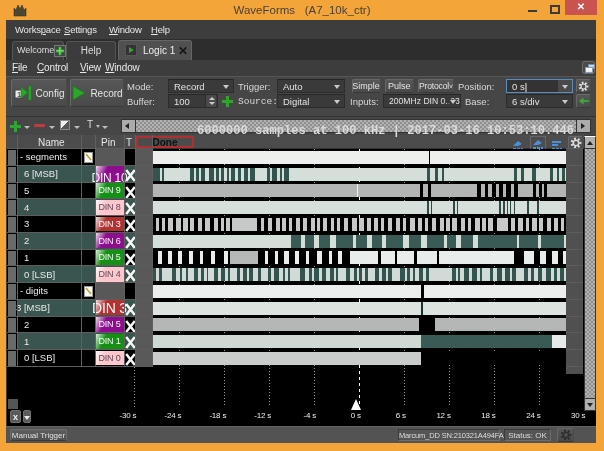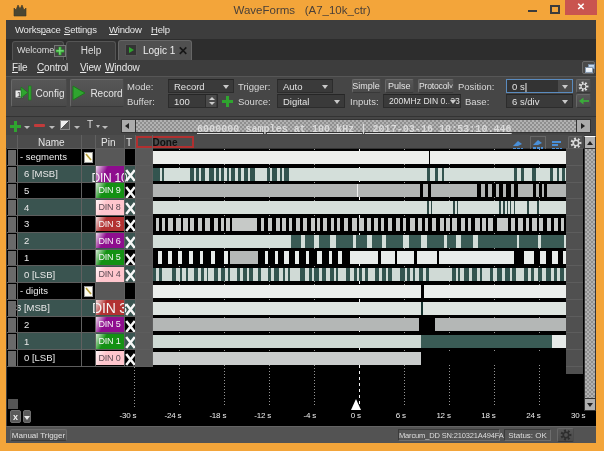--- a/index.html
+++ b/index.html
@@ -77,22 +77,22 @@
 <div class="dd" style="left:168px;top:94px;width:50px;">100
   <div class="abs" style="right:1px;top:0px;width:11px;height:12px;background:#4a4a4a;border-left:1px solid #2c2c2c;">
    <div class="abs" style="left:2.5px;top:2px;width:0;height:0;border-left:3px solid transparent;border-right:3px solid transparent;border-bottom:3.5px solid #ccc;"></div>
    <div class="abs" style="left:2.5px;top:7px;width:0;height:0;border-left:3px solid transparent;border-right:3px solid transparent;border-top:3.5px solid #ccc;"></div>
   </div></div>
 <div class="abs" style="left:221px;top:94px;width:13px;height:13px;"><svg width="13" height="13">
       <rect x="5" y="1" width="3" height="11" fill="#2fa52f"></rect>
       <rect x="1" y="5" width="11" height="3" fill="#2fa52f"></rect>
     </svg></div>
 <span class="abs lbl" style="left:238px;top:81px;">Trigger:</span>
-<span class="abs lbl" style="left:238px;top:96px;">Source:</span>
-<div class="dd" style="left:277px;top:79px;width:56px;">Auto<span class="ar"></span></div>
+<span class="abs lbl" style="left:238px;top:96px;font-family:Liberation Mono, monospace;">Source:</span>
+<div class="dd" style="left:277px;top:79px;width:68px;">Auto<span class="ar"></span></div>
 <div class="dd" style="left:277px;top:94px;width:68px;">Digital<span class="ar"></span></div>
 <div class="btn" style="left:351.5px;top:79px;width:29px;height:14px;font-size:9px;">Simple</div>
 <div class="btn" style="left:385px;top:79px;width:28.5px;height:14px;font-size:9px;text-align:center;">Pulse</div>
 <div class="btn" style="left:418px;top:79px;width:36px;height:14px;font-size:8.6px;letter-spacing:-0.2px;">Protocol<span style="font-size:7px;">˅</span></div>
 <span class="abs lbl" style="left:458px;top:81px;font-size:9.5px;">Position:</span>
 <span class="abs lbl" style="left:350px;top:96px;font-size:9.5px;">Inputs:</span>
 <div class="dd" style="left:383px;top:94px;width:78px;font-size:8.6px;white-space:nowrap;overflow:hidden;">200MHz DIN 0..23<span class="ar" style="background:#3a3a3a;box-shadow:-2px 0 2px #3a3a3a;"></span></div>
 <span class="abs lbl" style="left:465px;top:96px;font-size:9.5px;">Base:</span>
 <div class="dd" style="left:506px;top:79px;width:67px;border-color:#5a8bbf;background:#333;">0 s<span style="color:#fff">|</span>
   <div class="abs" style="right:0;top:0;width:14px;height:12px;background:#4a4a4a;">
@@ -136,21 +136,21 @@
   <div class="abs" style="right:0;top:0;width:13px;height:12px;background:#ababab;">
       <div class="abs" style="left:4px;top:3px;width:0;height:0;border-top:3.5px solid transparent;border-bottom:3.5px solid transparent;border-left:4.5px solid #222;"></div>
     </div>
 </div>
 
 <div class="abs" style="left:6px;top:135px;width:578px;height:14px;background:#4c4c4c;border-bottom:1px solid #333;"></div>
 <span class="abs" style="left:38px;top:137px;color:#e6e6e6;font-size:10px;">Name</span>
 <span class="abs" style="left:101px;top:137px;color:#e6e6e6;font-size:10px;">Pin</span>
 <span class="abs" style="left:126px;top:137px;color:#e6e6e6;font-size:10px;">T</span>
 <div class="abs" style="left:136px;top:136px;width:58px;height:12px;border:2px solid #b03030;background:#4c4c4c;color:#111;font-weight:bold;font-size:10px;text-align:center;line-height:9px;">Done</div>
-<span class="abs" style="left:197px;top:124px;color:#dadada;font-size:10px;font-family:'Liberation Mono',monospace;font-weight:bold;letter-spacing:0.05px;white-space:pre;text-decoration:underline;">6000000 samples at 100 kHz | 2017-03-16 10:53:10.446</span>
+<span class="abs" style="left:197px;top:124px;color:#dadada;font-size:12px;font-family:'Liberation Mono',monospace;font-weight:bold;letter-spacing:0.05px;white-space:pre;">6000000 samples at 100 kHz | 2017-03-16 10:53:10.446</span>
 
 <div class="abs" style="left:512px;top:137px;"><svg width="12" height="11">
       <polygon points="1,6 6,1 10,4 6,6" fill="#4a90d9"></polygon>
       <rect x="1" y="8" width="3" height="2" fill="#4a90d9"></rect>
       <rect x="5" y="8" width="3" height="2" fill="#4a90d9"></rect>
       <rect x="9" y="8" width="2" height="2" fill="#4a90d9"></rect>
     </svg></div>
 <div class="abs" style="left:530px;top:135.5px;width:16px;height:14px;border:1px solid #666;"><svg width="12" height="11" style="margin:1px">
       <polygon points="1,6 6,1 10,4 6,6" fill="#4a90d9"></polygon>
       <rect x="1" y="8" width="3" height="2" fill="#4a90d9"></rect>

